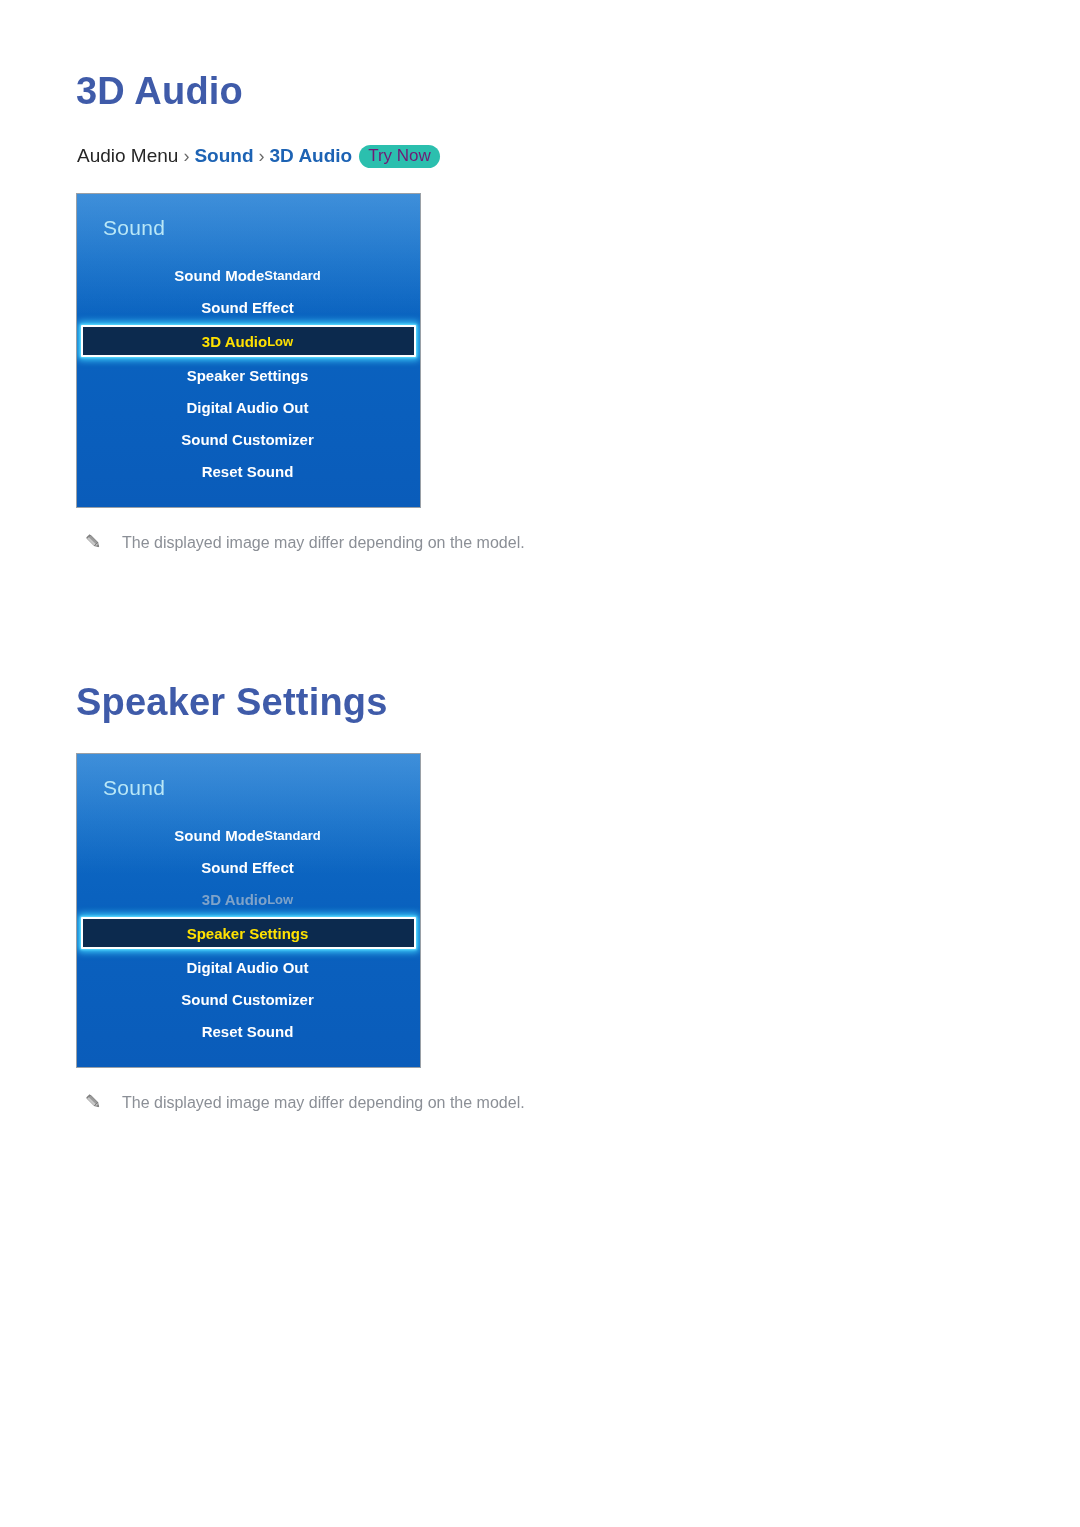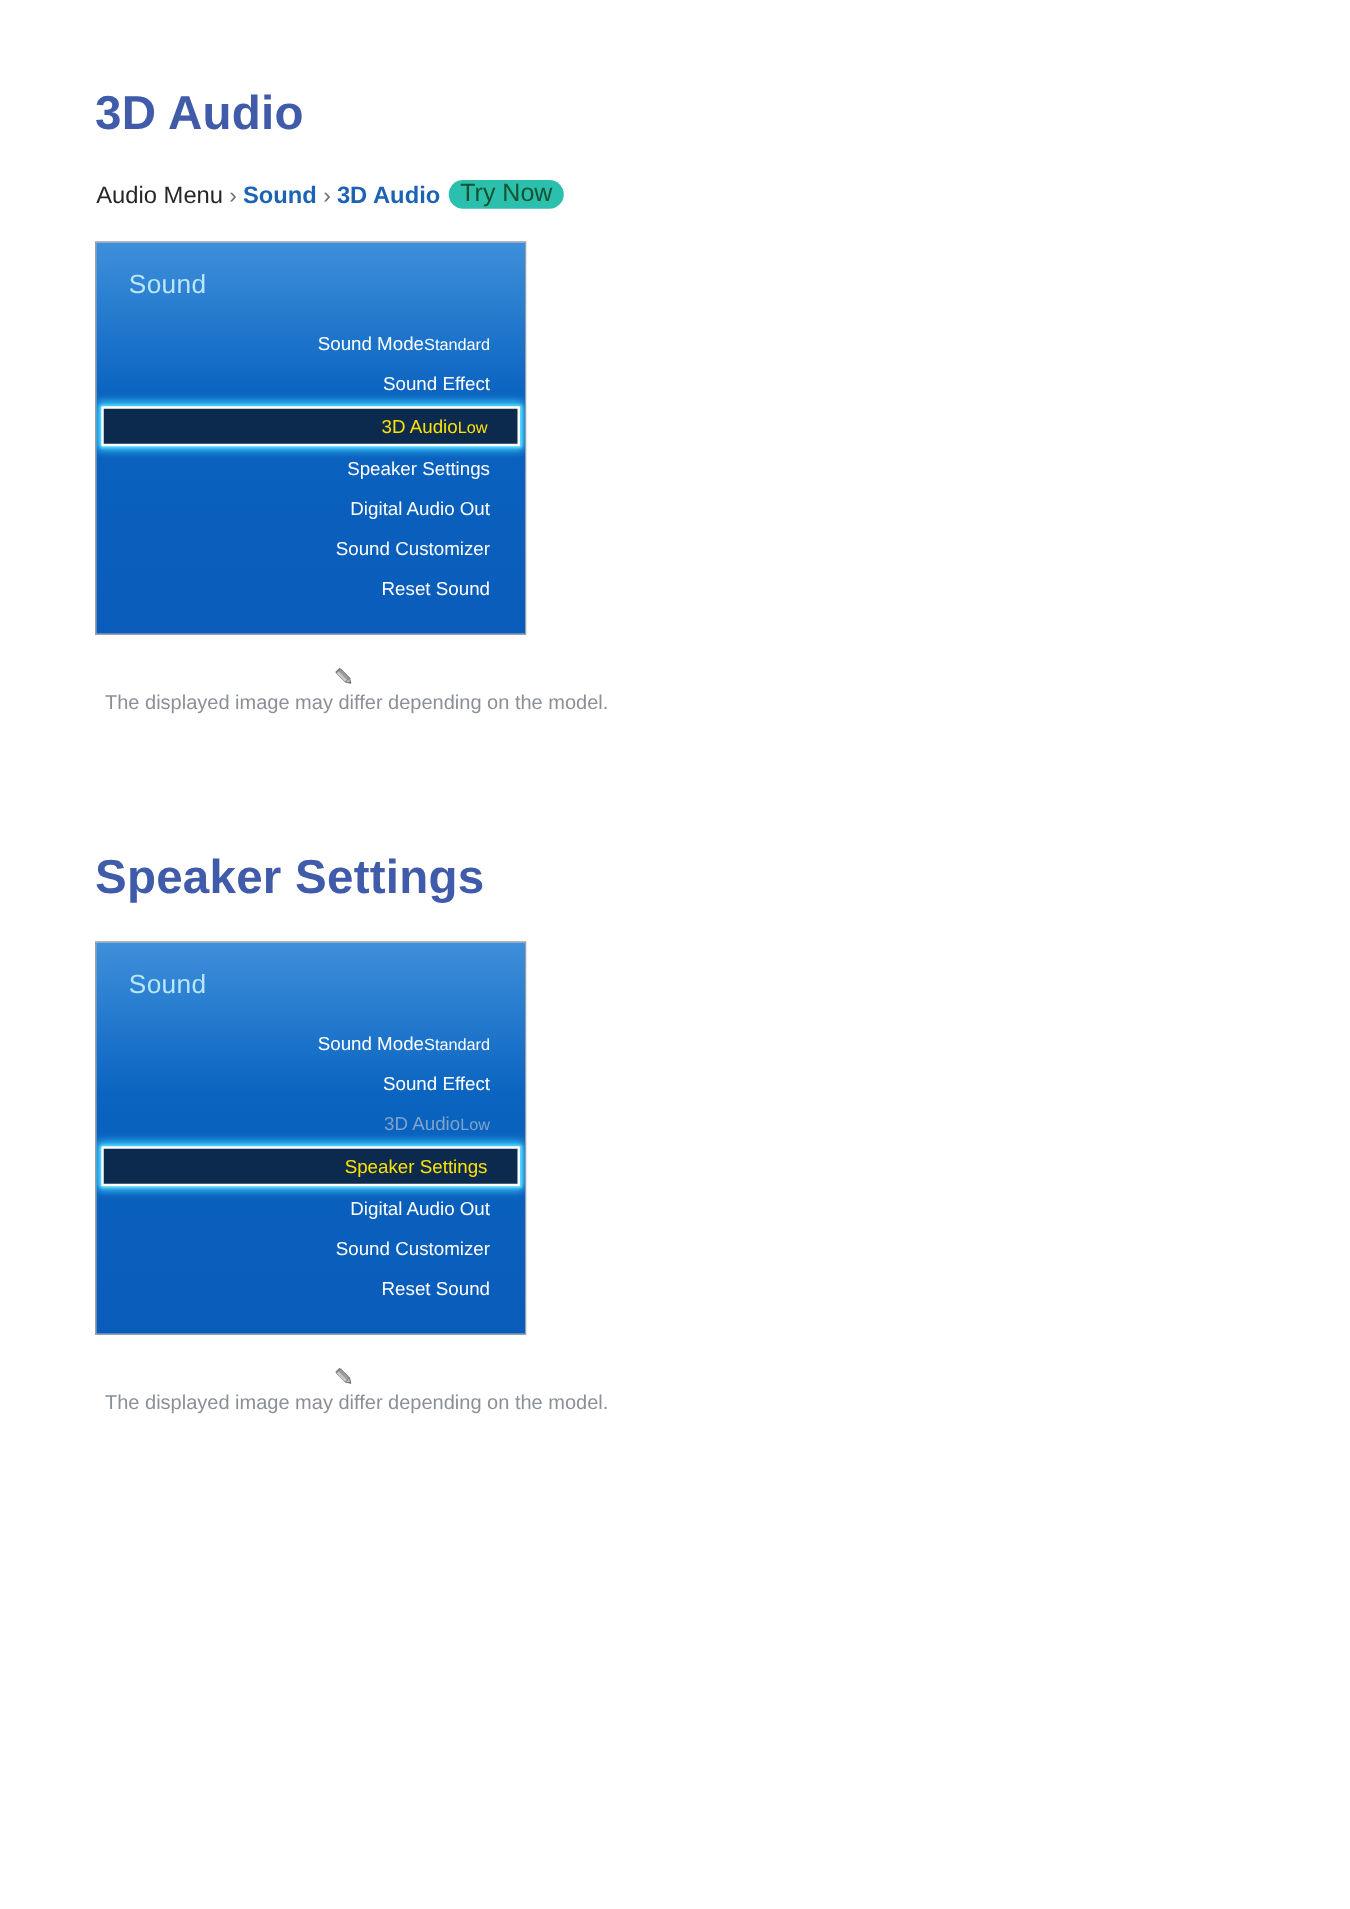--- a/index.html
+++ b/index.html
@@ -44,22 +44,22 @@
     font-size:19px;
     white-space:nowrap;
     line-height:26px;
   }
   .bc-plain { color:#262626; }
   .bc-sep { color:#6a6a6a; padding:0 5px; font-size:18px; }
   .bc-link { color:#1d63b4; font-weight:bold; }
   .try-now {
     display:inline-block;
     background:#2bbfae;
-    color:#14532d;
-    font-size:20px;
+    color:#701a75;
+    font-size:17px;
     font-weight:normal;
     border-radius:12px;
     padding:2px 9px 3px 9px;
     margin-left:7px;
     position:relative;
     top:-1px;
     line-height:18px;
   }
 
   
@@ -101,25 +101,26 @@
     position:absolute;
     left:0; top:65px;
     width:100%;
   }
 
   .tv-row {
     position:relative;
     height:32px;
     display:flex;
     align-items:center;
-    justify-content:flex-end;
+    justify-content:center;
     padding:0 28px 0 26px;
     font-size:15px;
     color:#ffffff;
     white-space:nowrap;
+    font-weight:bold;
   }
   .tv-row .val { font-size:13px; }
 
   .tv-row.dim .lbl,
   .tv-row.dim .val { color:#7fa3c9; }
 
   
   .tv-row.sel {
     margin:2px 4px;
     padding:0 24px 0 22px;
@@ -134,22 +135,21 @@
 
   
   .note {
     position:absolute;
     left:84px;
     font-size:16px;
     color:#8b8f96;
     white-space:nowrap;
     line-height:22px;
     display:flex;
-    align-items:center;
-    flex-direction:column;
+    align-items:flex-start;
   }
   .note.n1 { top:532px; }
   .note.n2 { top:1092px; }
   .note .pencil { width:20px; height:20px; margin-right:18px; flex:0 0 auto; }
   .note .txt { color:#8b8f96; }
 
   
   .para {
     position:absolute;
     left:76px;

